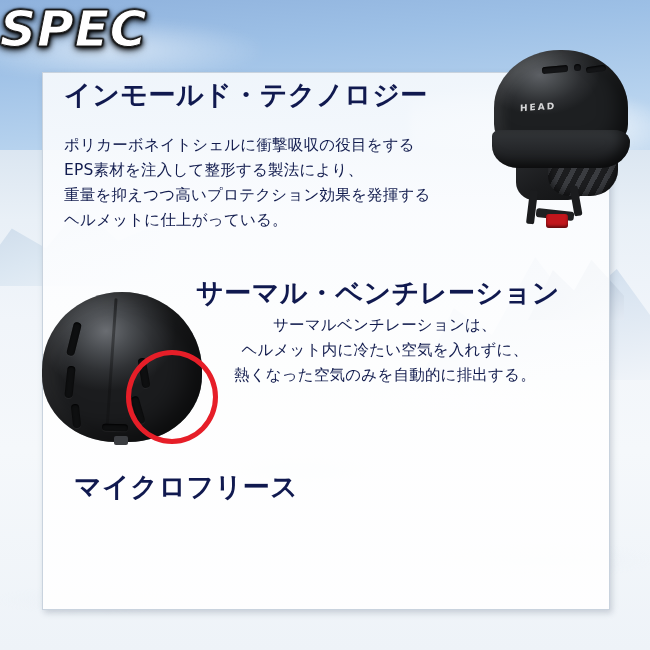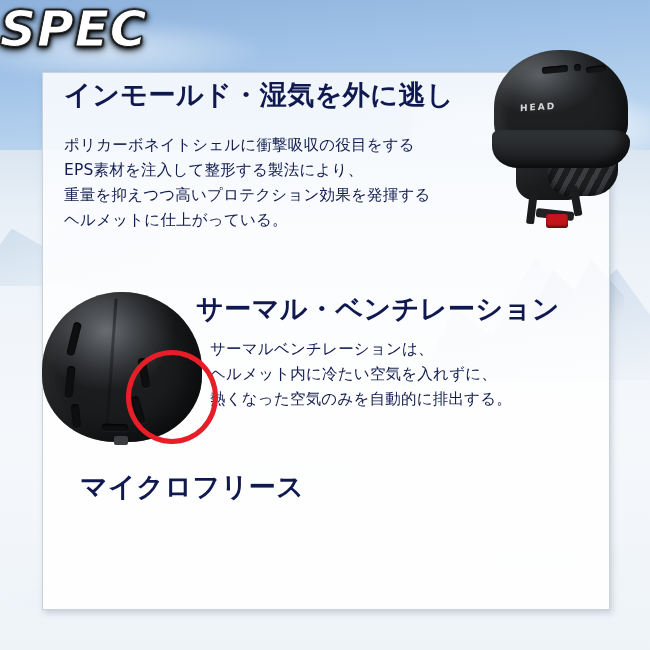--- a/index.html
+++ b/index.html
@@ -93,25 +93,25 @@
   .body{
     color:#121c4e;line-height:1.62;font-size:15.5px;
     font-family:"DejaVu Sans","Liberation Sans",sans-serif;
     letter-spacing:.2px;white-space:pre-line;
   }
 
   #blk1{left:64px;top:80px;}
   #blk1 .heading{font-size:27px;}
   #blk1 .body{margin-top:24px;}
 
-  #blk2{left:196px;top:294px;}
+  #blk2{left:196px;top:278px;text-align:center;}
   #blk2 .heading{font-size:27px;}
-  #blk2 .body{margin-top:14px;margin-left:14px;}
-
-  #blk3{left:80px;top:472px;}
+  #blk2 .body{margin-top:6px;margin-left:14px;}
+
+  #blk3{left:74px;top:472px;}
   #blk3 .heading{font-size:27px;}
   #blk3 .body{margin-top:17px;}
 
   
   .helmet-a{position:absolute;left:486px;top:44px;width:152px;height:186px;}
   .ha-shell{
     position:absolute;left:8px;top:6px;width:134px;height:104px;
     background:
       radial-gradient(ellipse 60px 40px at 34% 24%,#5d6065 0%,#434649 38%,#2c2e31 70%,#1d1f21 100%);
     border-radius:66px 66px 40px 40px/58px 58px 30px 30px;
@@ -210,21 +210,21 @@
     <div class="ridge ridge-rock"></div>
     <div class="snow-tex"></div>
   </div>
 
   <div class="spec-title">SPEC</div>
 
   <div class="panel"></div>
 
   <div class="block" id="blk1">
     <div class="heading">
-      <span>インモールド・湿気を外に逃し</span>
+      <span>インモールド・テクノロジー</span>
       <span class="hl"></span>
     </div>
     <div class="body">ポリカーボネイトシェルに衝撃吸収の役目をする
 EPS素材を注入して整形する製法により、
 重量を抑えつつ高いプロテクション効果を発揮する
 ヘルメットに仕上がっている。</div>
   </div>
 
   <div class="block" id="blk2">
     <div class="heading">

